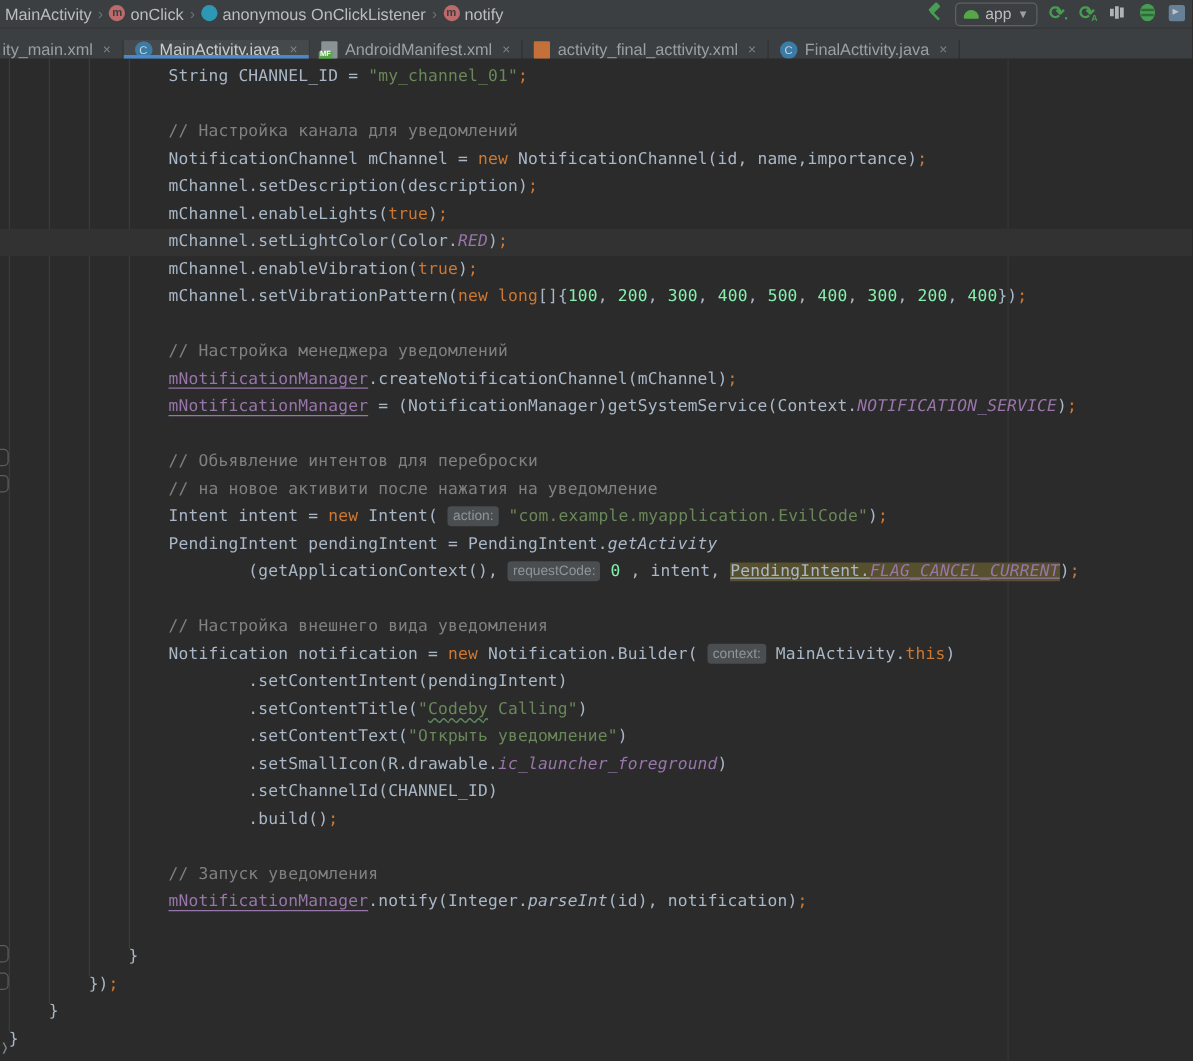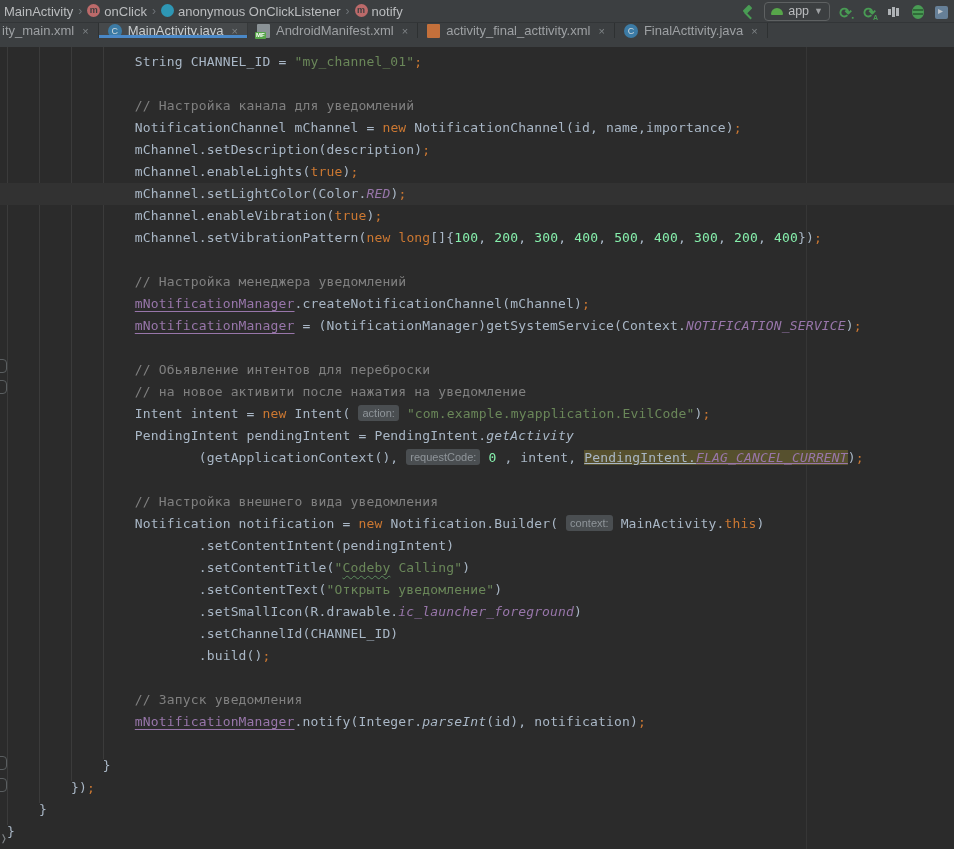--- a/index.html
+++ b/index.html
@@ -4,40 +4,40 @@
 <style>
   html,body{margin:0;padding:0;background:#2B2B2B;}
   body{width:954px;height:849px;overflow:hidden;font-family:"Liberation Sans",sans-serif;position:relative;}
 
   
   .toolbar{height:22px;background:#3C3F41;display:flex;align-items:center;padding:0 4px 0 2px;border-bottom:1px solid #323537;}
   .crumbs{display:flex;align-items:center;gap:2px;white-space:nowrap;}
   .crumb{display:flex;align-items:flex-start;gap:4px;color:#BBBDBF;font-size:13px;padding:0 2px;cursor:default;}
   .crumb-sep{color:#6E7377;font-size:12px;padding:0 1px;}
   .ico-circle{width:13px;height:13px;border-radius:50%;display:inline-flex;align-items:center;justify-content:center;font-size:9px;font-weight:bold;color:#3C3F41;flex:0 0 auto;}
-  .run-group{margin-left:auto;display:flex;align-items:flex-end;gap:7px;}
+  .run-group{margin-left:auto;display:flex;align-items:flex-start;gap:7px;}
   .hammer{position:relative;width:16px;height:16px;}
   .hammer .head{position:absolute;left:2px;top:2px;width:9px;height:5px;background:#499C54;transform:rotate(-45deg);border-radius:1px;}
   .hammer .handle{position:absolute;left:6px;top:6px;width:2px;height:9px;background:#499C54;transform:rotate(-45deg);}
   .combo{display:flex;align-items:center;gap:5px;border:1px solid #5E6162;border-radius:4px;height:17px;padding:0 6px;color:#BBBDBF;font-size:12.5px;background:#3C3F41;}
   .combo .arrow{font-size:9px;color:#9DA0A3;}
   .android-head{width:12px;height:7px;background:#57A64A;border-radius:6px 6px 1px 1px;position:relative;}
   .phone-ico{width:9px;height:14px;border:1.5px solid #AFB3B6;border-radius:2px;}
   .tb-ico{width:17px;height:17px;display:inline-flex;align-items:center;justify-content:center;position:relative;}
   .cyc{color:#499C54;font-size:15px;line-height:15px;font-weight:bold;}
   .cyc-badge{position:absolute;right:0;bottom:0;font-size:7px;color:#499C54;background:#3C3F41;line-height:7px;font-weight:bold;}
   .prof b{display:inline-block;width:3px;background:#AFB3B6;margin-right:1px;vertical-align:bottom;}
   .bug{width:12px;height:14px;background:#499C54;border-radius:6px/7px;position:relative;}
   .bug:before{content:"";position:absolute;left:1px;right:1px;top:4px;height:1.5px;background:#2F6B38;}
   .bug:after{content:"";position:absolute;left:1px;right:1px;top:8px;height:1.5px;background:#2F6B38;}
   .attach{width:13px;height:13px;background:#6E8CA8;border-radius:2px;position:relative;opacity:.85;}
   .attach:before{content:"▸";position:absolute;left:3px;top:-1px;color:#D5DCE2;font-size:10px;}
 
   
-  .tabbar{height:24px;background:#3C3F41;display:flex;align-items:flex-start;border-bottom:0;}
+  .tabbar{height:24px;background:#3C3F41;display:flex;align-items:flex-end;border-bottom:0;}
   .tab{display:flex;align-items:center;gap:6px;padding:0 9px;font-size:13px;color:#9DA0A3;border-right:1px solid rgba(0,0,0,.22);cursor:default;position:relative;white-space:nowrap;}
   .tab.active{background:#46494B;color:#C9CDCF;}
   .tab.active:after{content:"";position:absolute;left:0;right:0;bottom:0;height:3px;background:#4A88C7;}
   .tab .close{color:#7F8487;font-size:11px;margin-left:2px;}
   .ftab-circle{width:14px;height:14px;border-radius:50%;display:inline-flex;align-items:center;justify-content:center;font-size:9px;color:#CFD8DC;flex:0 0 auto;}
   .ftab-file{width:13px;height:14px;background:#8A9296;border-radius:1px;position:relative;flex:0 0 auto;}
   .ftab-badge{position:absolute;left:-2px;bottom:-1px;font-size:6px;font-weight:bold;color:#FFF;padding:0 1px;border-radius:1px;line-height:7px;}
 
   
   .editor{position:absolute;left:0;top:47px;right:0;bottom:0;background:#2B2B2B;}

